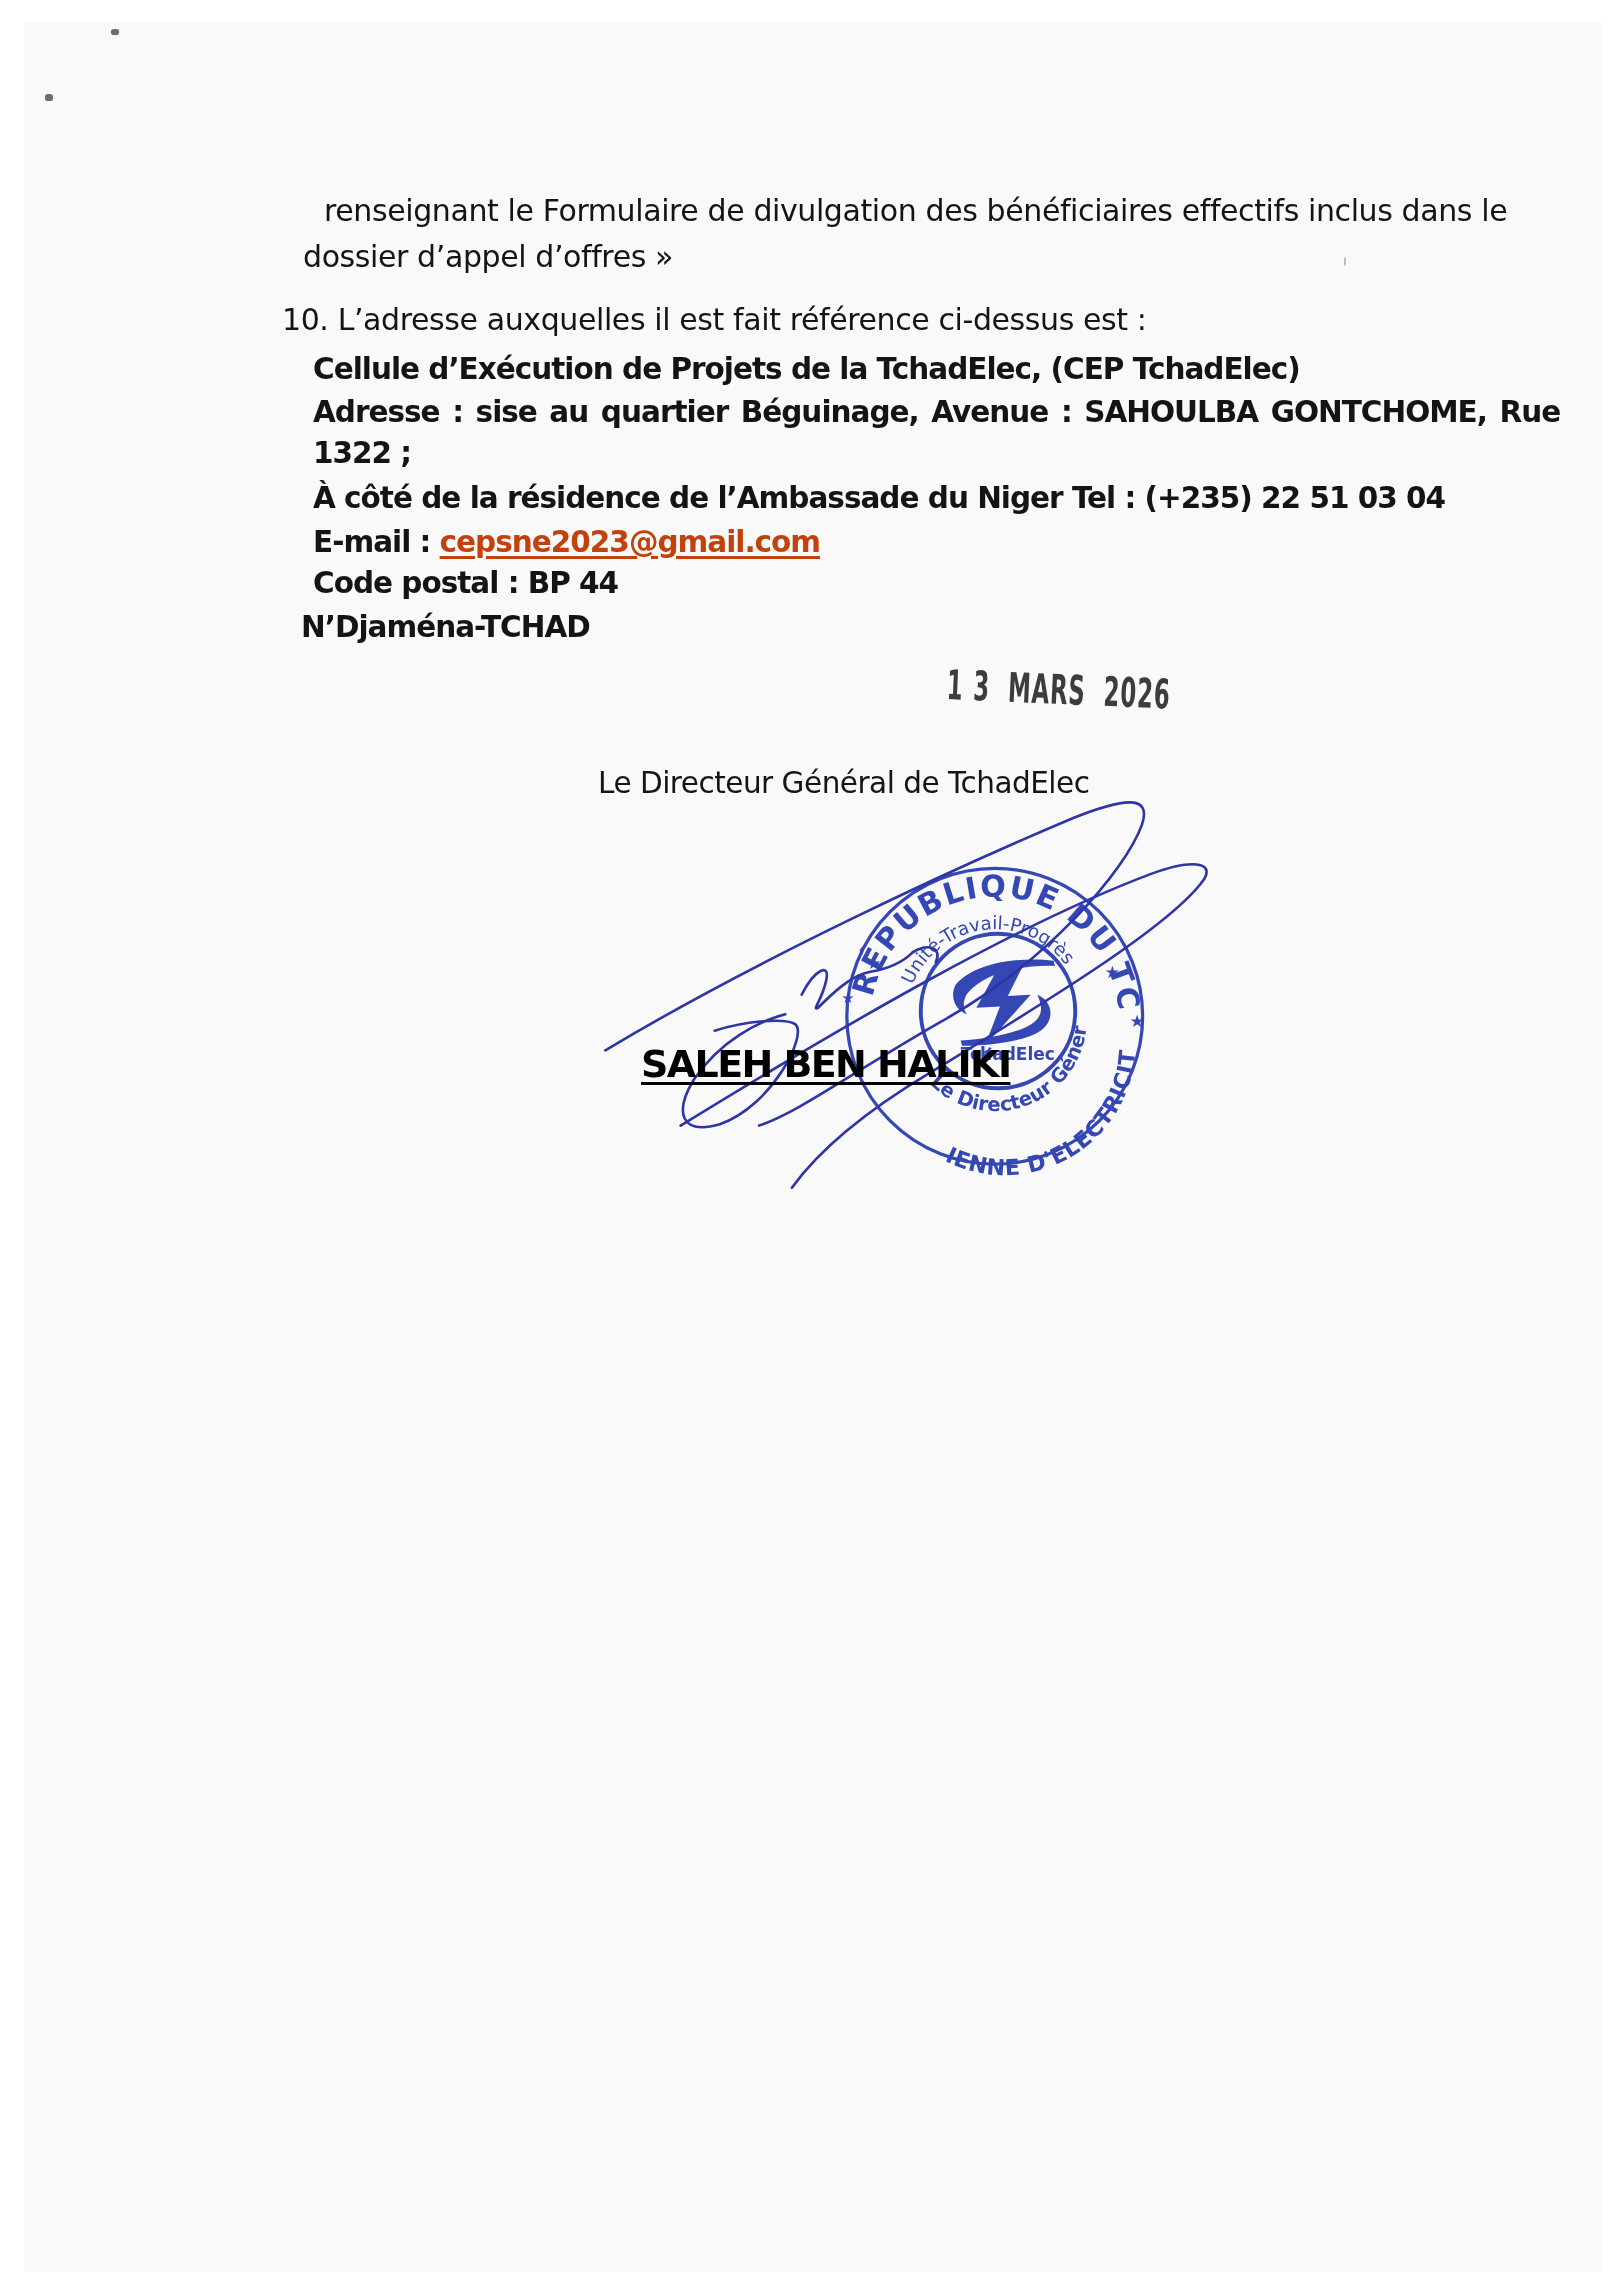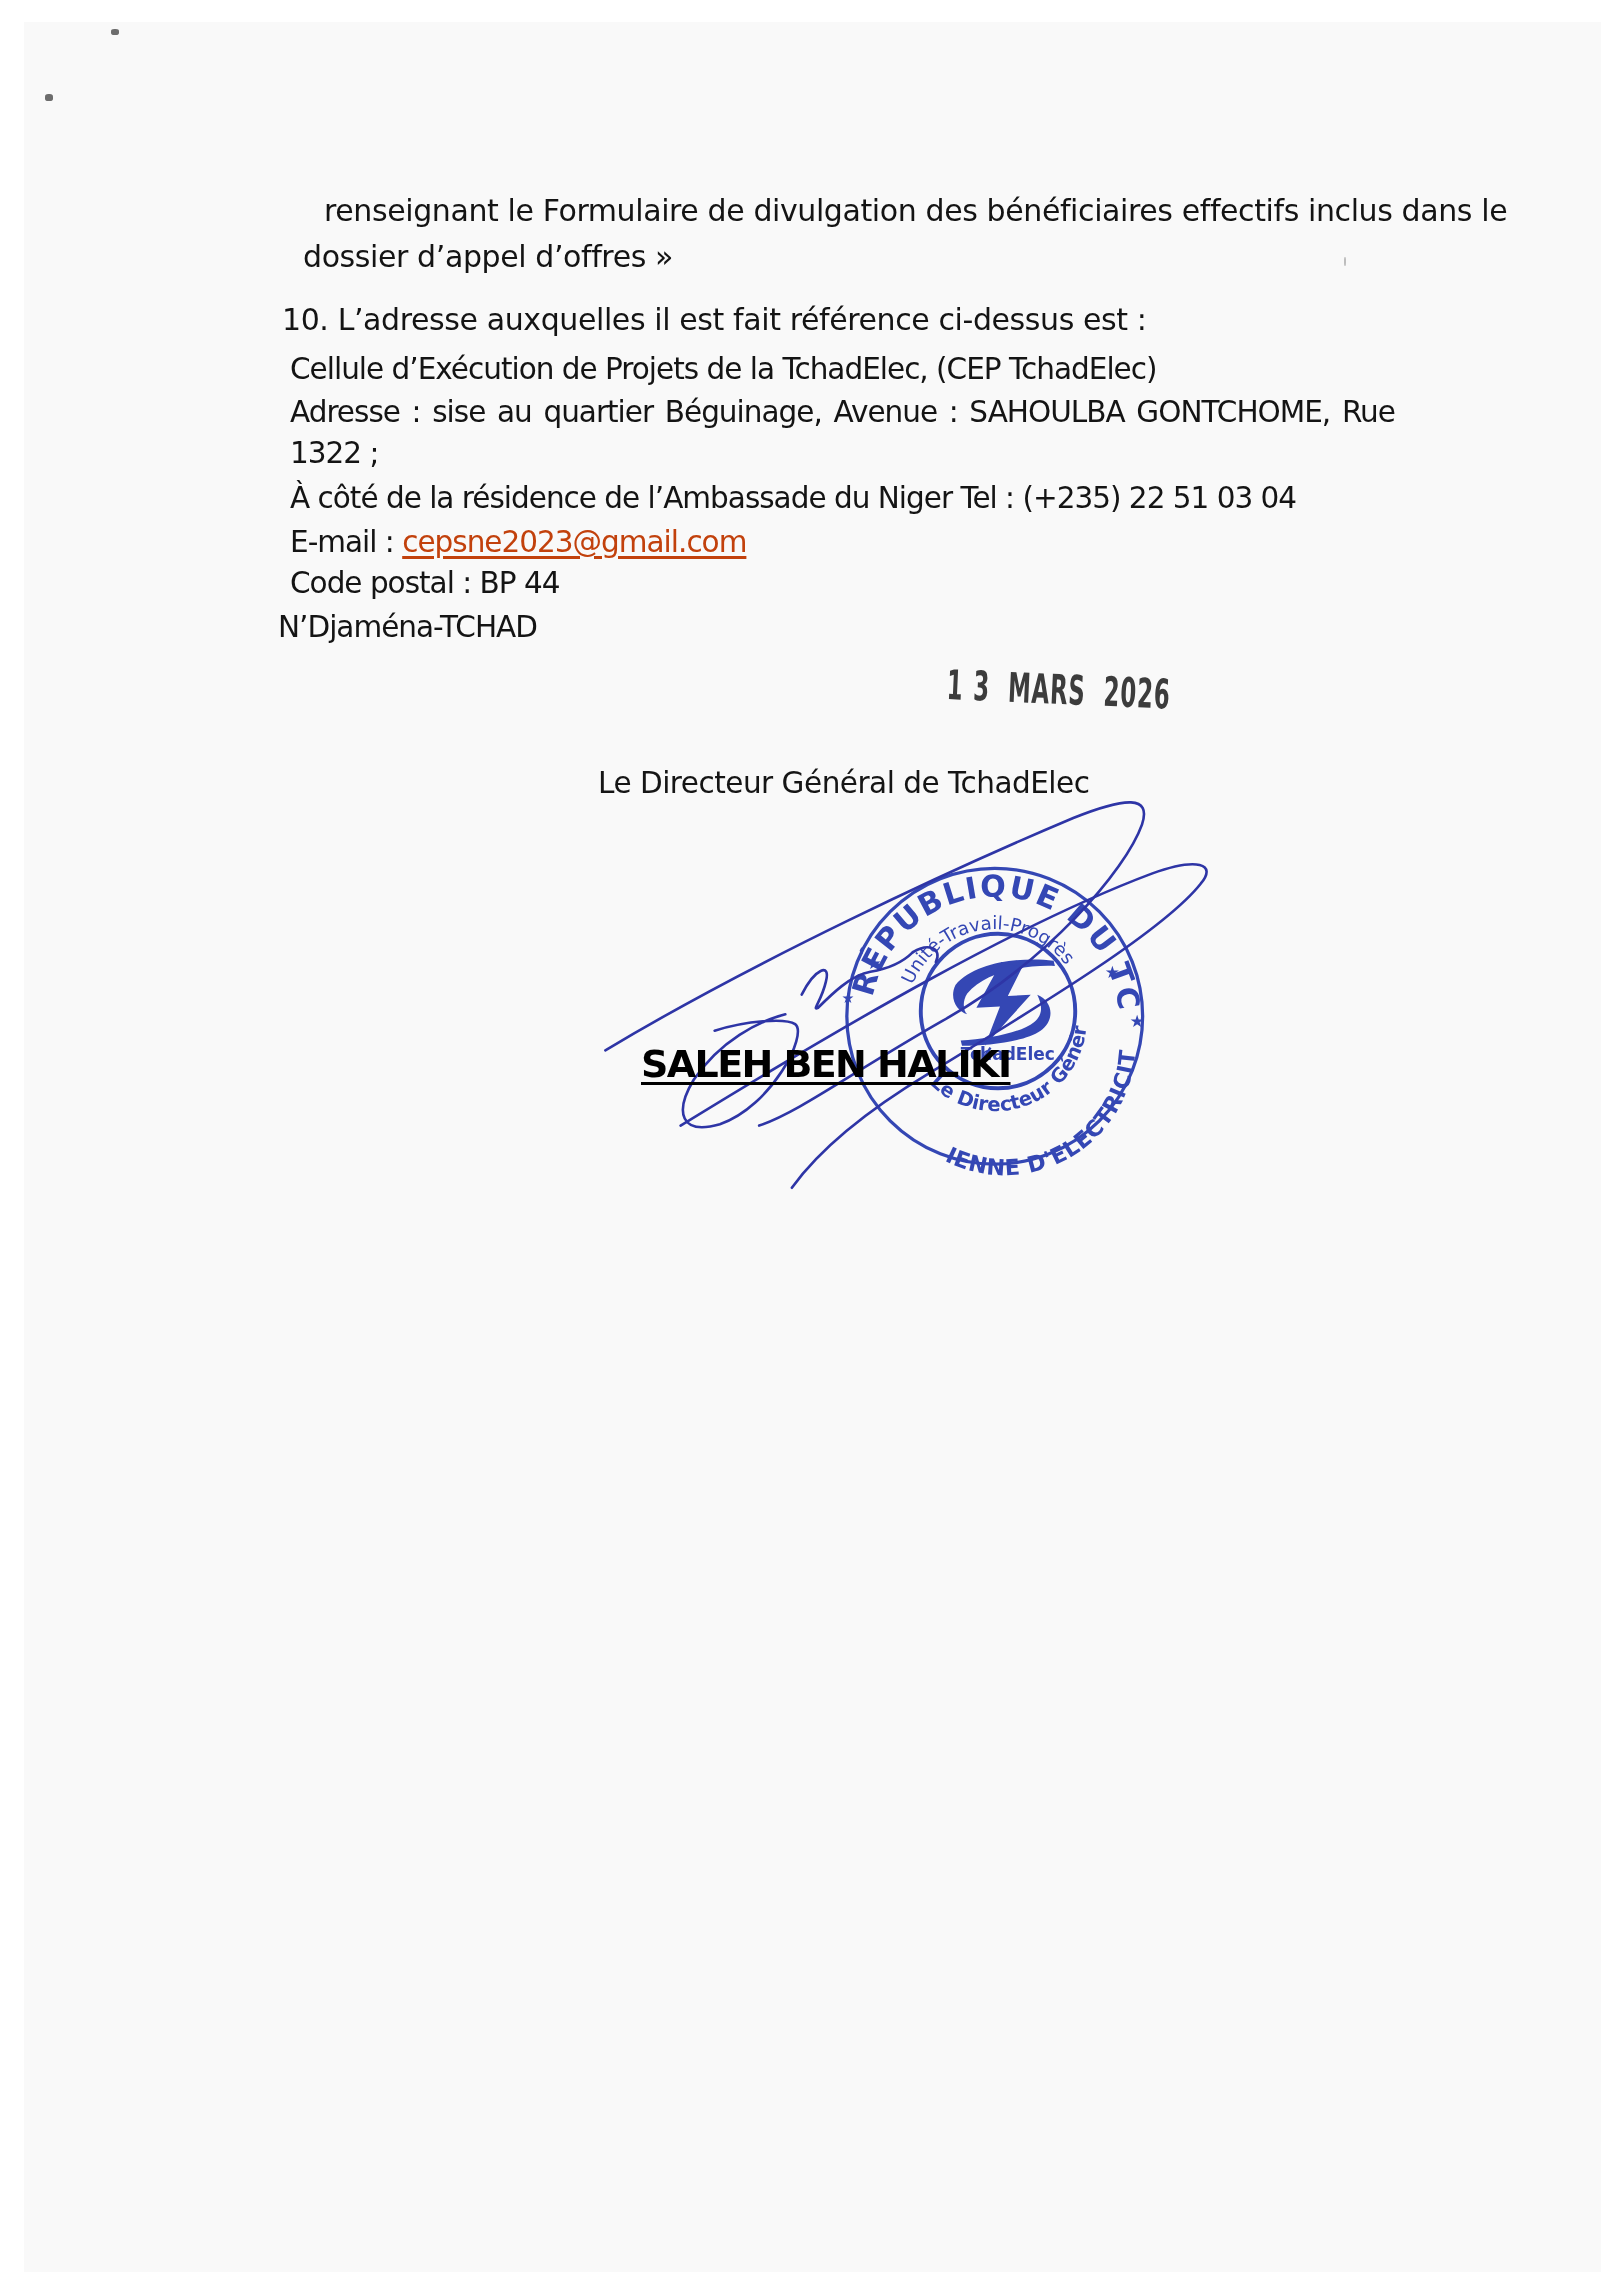--- a/index.html
+++ b/index.html
@@ -33,22 +33,23 @@
     white-space: nowrap;
     line-height: 1;
   }
   .regular {
     font-size: 30px;
     font-weight: normal;
     letter-spacing: -0.4px;
   }
   .bold {
     font-size: 29.5px;
-    font-weight: normal;
+    font-weight: bold;
     letter-spacing: -1px;
+    margin-left: 23px;
   }
   .email-link {
     color: #c2410c;
     text-decoration: underline;
     text-decoration-thickness: 2.6px;
     text-underline-offset: 3.9px;
   }
   .date-stamp {
     position: absolute;
     left: 948px;

